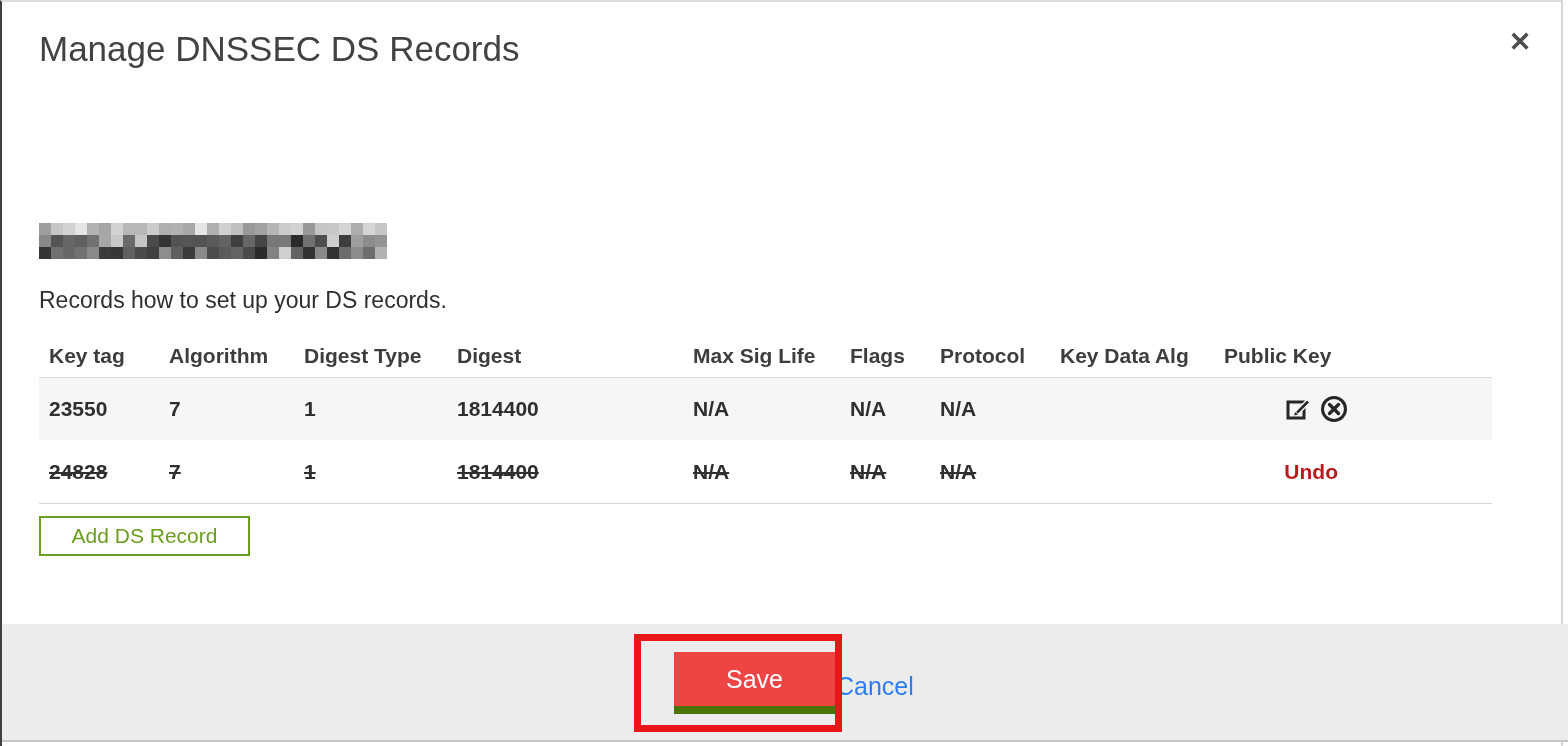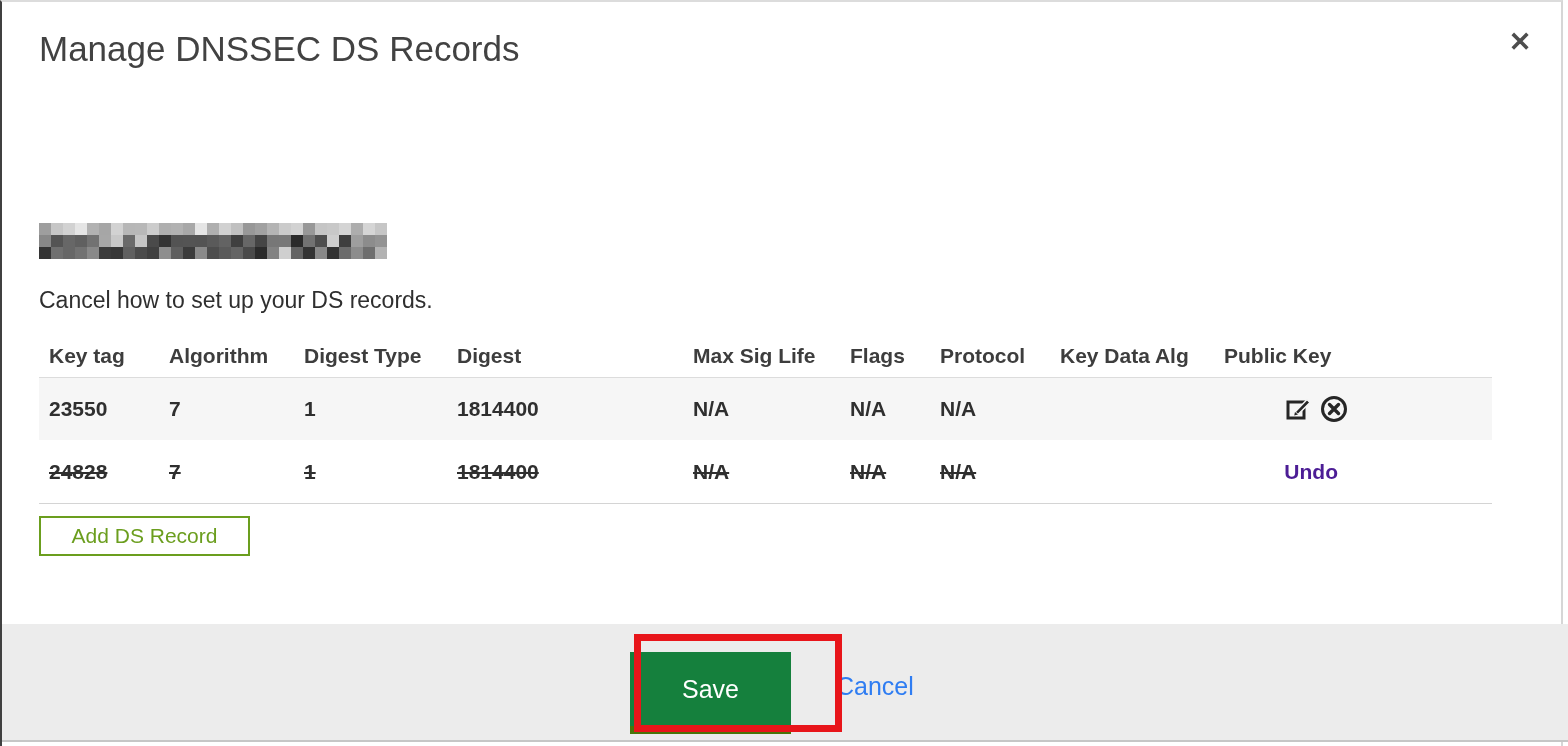--- a/index.html
+++ b/index.html
@@ -54,21 +54,21 @@
 
   .actions-cell {
     display: flex; justify-content: flex-end; align-items: center;
     padding-right: 4px; gap: 3px;
   }
   .icon-btn { width: 32px; height: 32px; display: flex; align-items: center; justify-content: center;
     background: none; border: none; cursor: pointer; color: #262626; }
   .icon-btn svg { display: block; }
 
   .undo-link {
-    font-size: 21px; color: #4c1d95; text-decoration: none; cursor: pointer;
+    font-size: 21px; color: #b91c1c; text-decoration: none; cursor: pointer;
     padding-right: 12px;
   }
 
   .add-btn {
     position: absolute; left: 37px; top: 514px; width: 211px; height: 40px;
     background: #ffffff; border: 2px solid #6b9e1e; color: #6b9e1e;
     font-size: 21px; font-family: inherit; cursor: pointer;
   }
 
   .footer-bar {
@@ -80,22 +80,22 @@
     background: #c6c6c6;
   }
 
   .annotation-rect {
     position: absolute; left: 632px; top: 632px; width: 208px; height: 98px;
     border: 7px solid #e8151a; background: transparent; pointer-events: none;
     z-index: 5;
   }
 
   .save-btn {
-    position: absolute; left: 628px; top: 650px; width: 161px; height: 82px;
-    background: #15803d; border: none; border-bottom: 8px solid #4a7409;
+    position: absolute; left: 672px; top: 650px; width: 161px; height: 62px;
+    background: #ef4444; border: none; border-bottom: 8px solid #4a7409;
     color: #ffffff; font-size: 25px; font-family: inherit; cursor: pointer;
     display: flex; align-items: center; justify-content: center;
     z-index: 4;
   }
 
   .cancel-link {
     position: absolute; left: 834px; top: 668px; height: 32px;
     display: flex; align-items: center;
     font-size: 25px; color: #2f7df2; text-decoration: none; cursor: pointer;
     z-index: 4;
@@ -193,21 +193,21 @@
       <div style="background: rgb(99, 99, 99);"></div>
       <div style="background: rgb(51, 51, 51);"></div>
       <div style="background: rgb(137, 137, 137);"></div>
       <div style="background: rgb(50, 50, 50);"></div>
       <div style="background: rgb(108, 108, 108);"></div>
       <div style="background: rgb(140, 140, 140);"></div>
       <div style="background: rgb(110, 110, 110);"></div>
       <div style="background: rgb(178, 178, 178);"></div>
     </div>
 
-  <p class="instruction">Cancel how to set up your DS records.</p>
+  <p class="instruction">Records how to set up your DS records.</p>
 
   <div class="ds-table">
 
     <div class="t-row t-head">
       <div class="cell">Key tag</div>
       <div class="cell">Algorithm</div>
       <div class="cell">Digest Type</div>
       <div class="cell">Digest</div>
       <div class="cell">Max Sig Life</div>
       <div class="cell">Flags</div>

